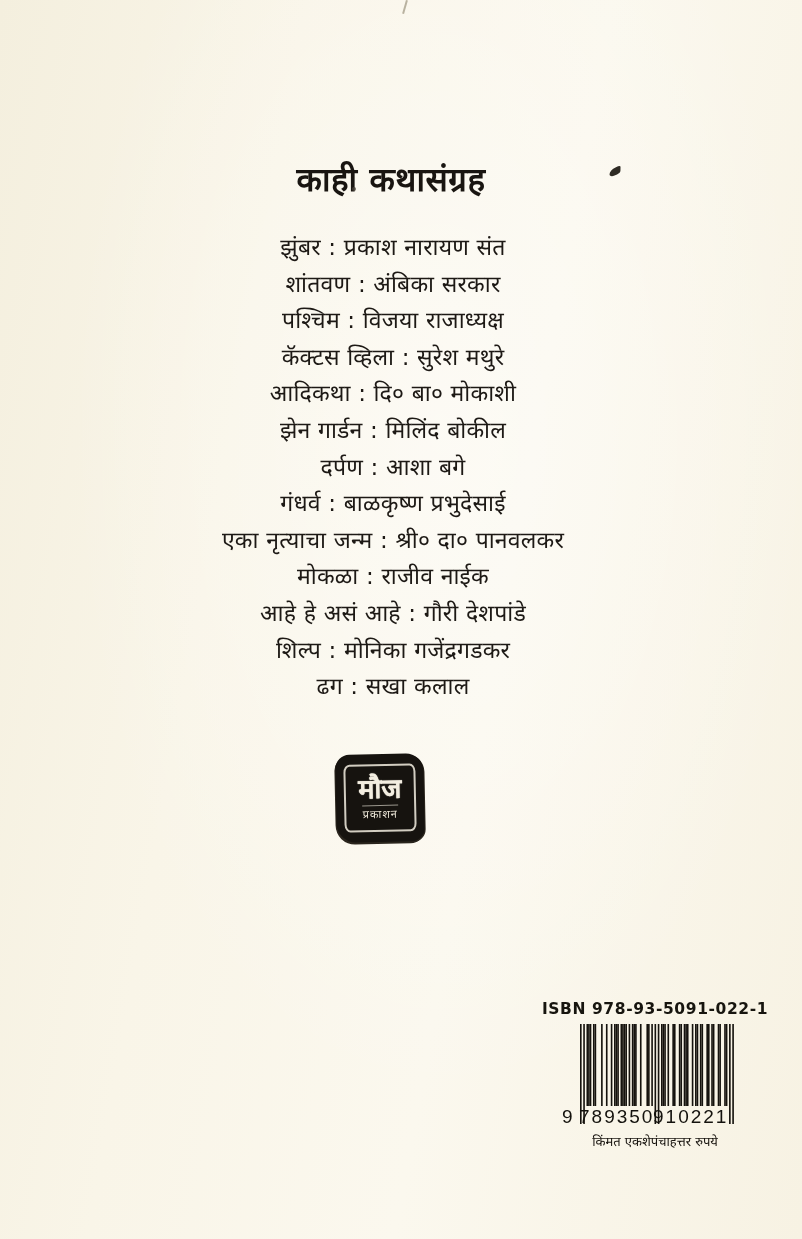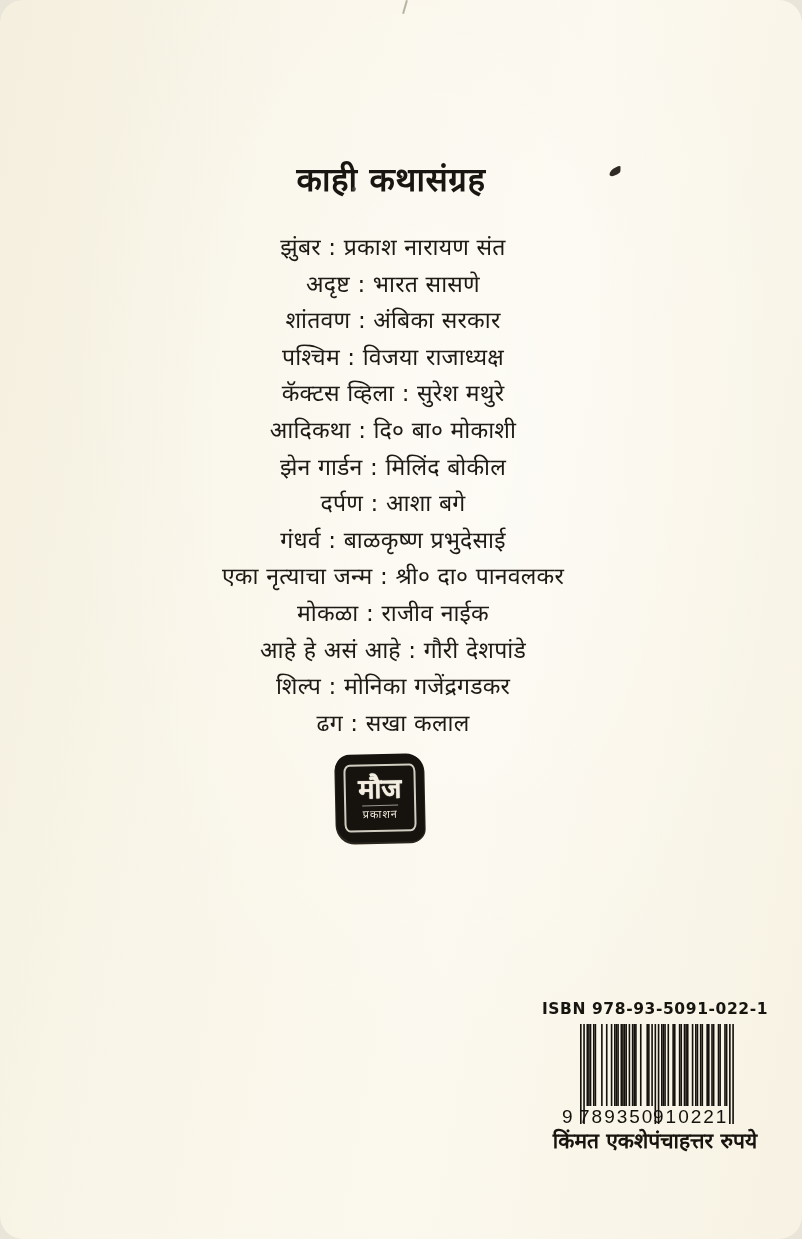--- a/index.html
+++ b/index.html
@@ -11,21 +11,20 @@
   .cover {
     position: relative;
     width: 802px;
     height: 1239px;
     margin: 0 auto;
     overflow: hidden;
     background:
       radial-gradient(ellipse at 55% 35%, rgba(255,255,255,0.45) 0%, rgba(255,255,255,0) 60%),
       linear-gradient(100deg, #f4efde 0%, #f9f5e8 30%, #fbf8ee 60%, #f7f2e3 100%);
     color: #1c1914;
-    border-radius: 23px;
   }
 
   
   .crease {
     position: absolute;
     top: 0; left: 404px;
     width: 2px; height: 14px;
     background: #b9b2a0;
     transform: rotate(16deg);
   }
@@ -150,40 +149,40 @@
     display: flex;
     align-items: flex-end;
     font-size: 19px;
     font-weight: 500;
     color: #14120d;
     font-family: "Liberation Sans", "DejaVu Sans", sans-serif;
   }
   .bd-first { width: 17px; text-align: left; }
   .bd-group { width: 74px; text-align: center; letter-spacing: 2px; }
   .price {
-    font-size: 21px;
-    font-weight: 700;
+    margin-top: 6px;
+    font-size: 13px;
+    font-weight: 400;
     color: #17130e;
     white-space: nowrap;
   }
 </style>
 </head>
 <body>
 
 <div class="cover">
 
   <div class="crease"></div>
 
   <h1 class="page-title">काही कथासंग्रह</h1>
   <div class="title-dot"></div>
   <div class="title-tick"></div>
 
   <div class="book-list" id="book-list">
       <div class="book-line">झुंबर : प्रकाश नारायण संत</div>
-      <div class="book-line">अदृष्ट : भारत सासणे</div>
       <div class="book-line">शांतवण : अंबिका सरकार</div>
       <div class="book-line">पश्चिम : विजया राजाध्यक्ष</div>
       <div class="book-line">कॅक्टस व्हिला : सुरेश मथुरे</div>
       <div class="book-line">आदिकथा : दि० बा० मोकाशी</div>
       <div class="book-line">झेन गार्डन : मिलिंद बोकील</div>
       <div class="book-line">दर्पण : आशा बगे</div>
       <div class="book-line">गंधर्व : बाळकृष्ण प्रभुदेसाई</div>
       <div class="book-line">एका नृत्याचा जन्म : श्री० दा० पानवलकर</div>
       <div class="book-line">मोकळा : राजीव नाईक</div>
       <div class="book-line">आहे हे असं आहे : गौरी देशपांडे</div>

